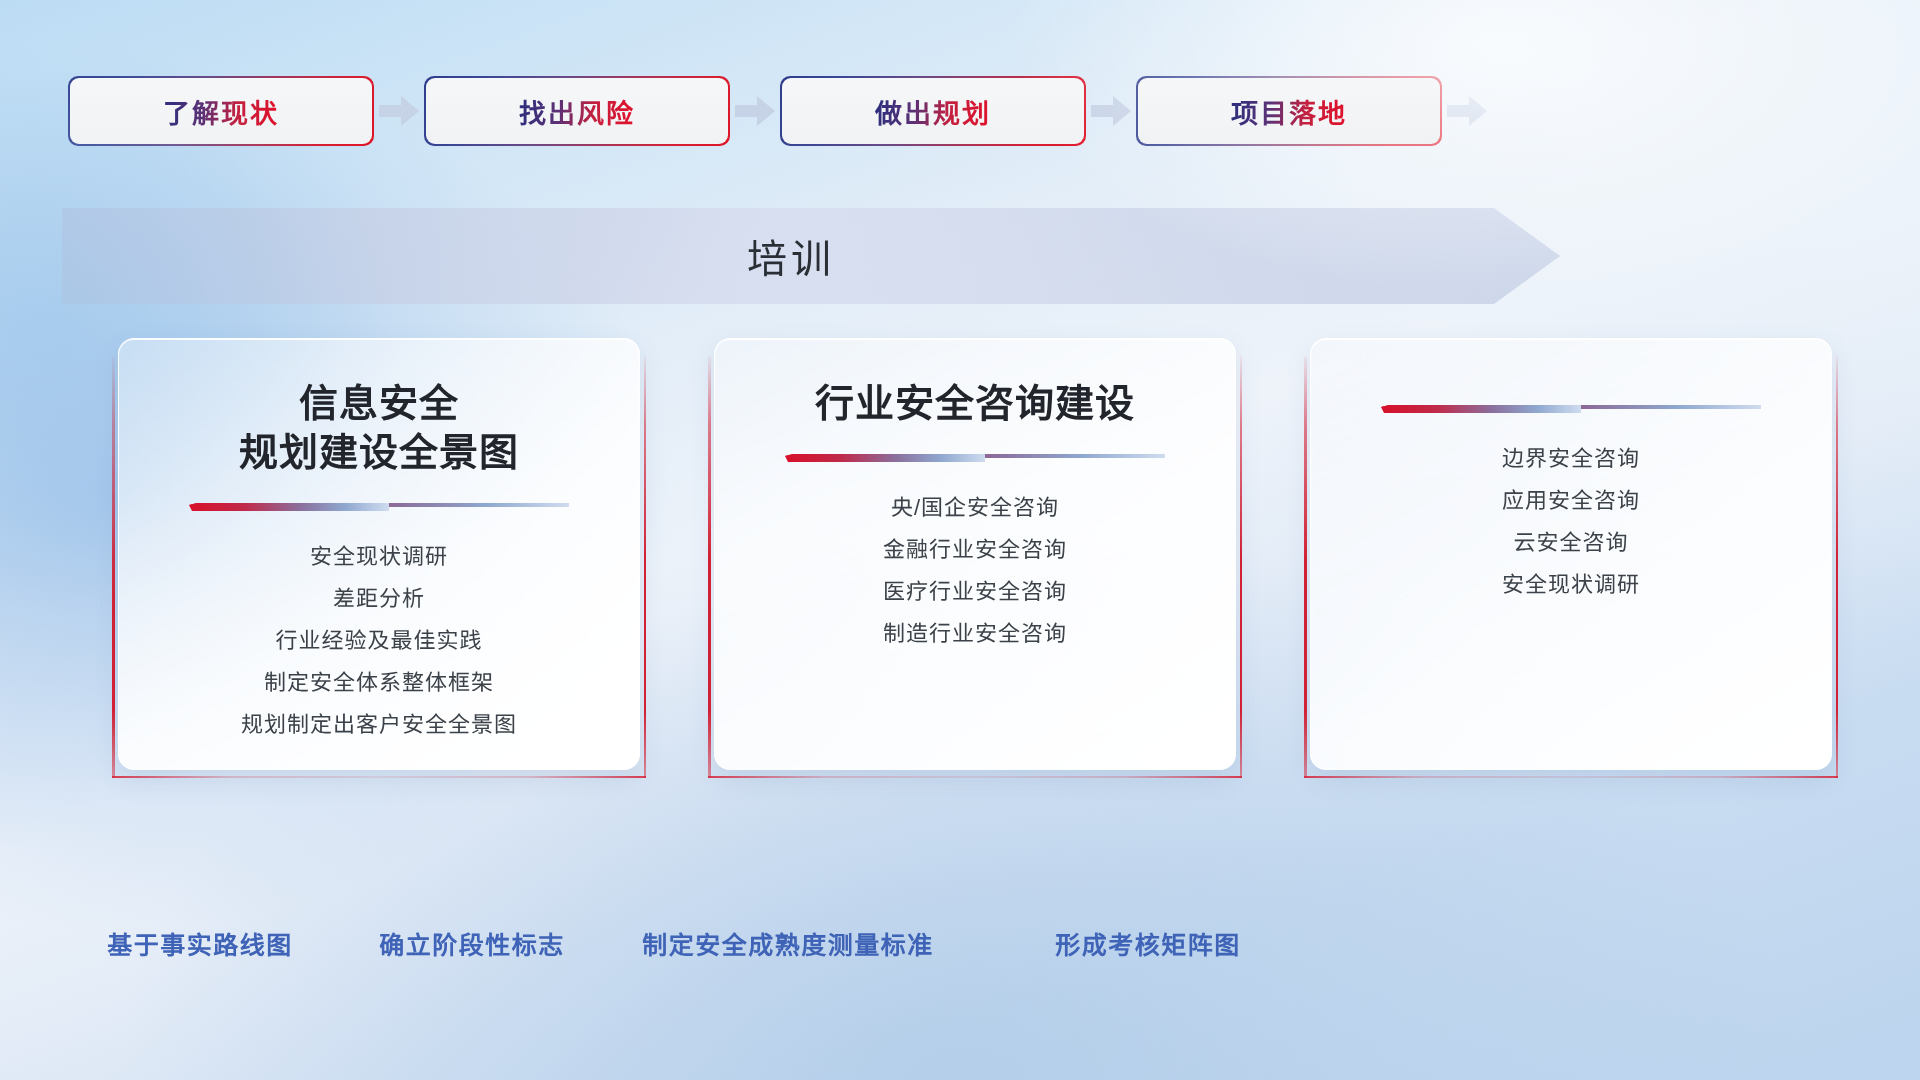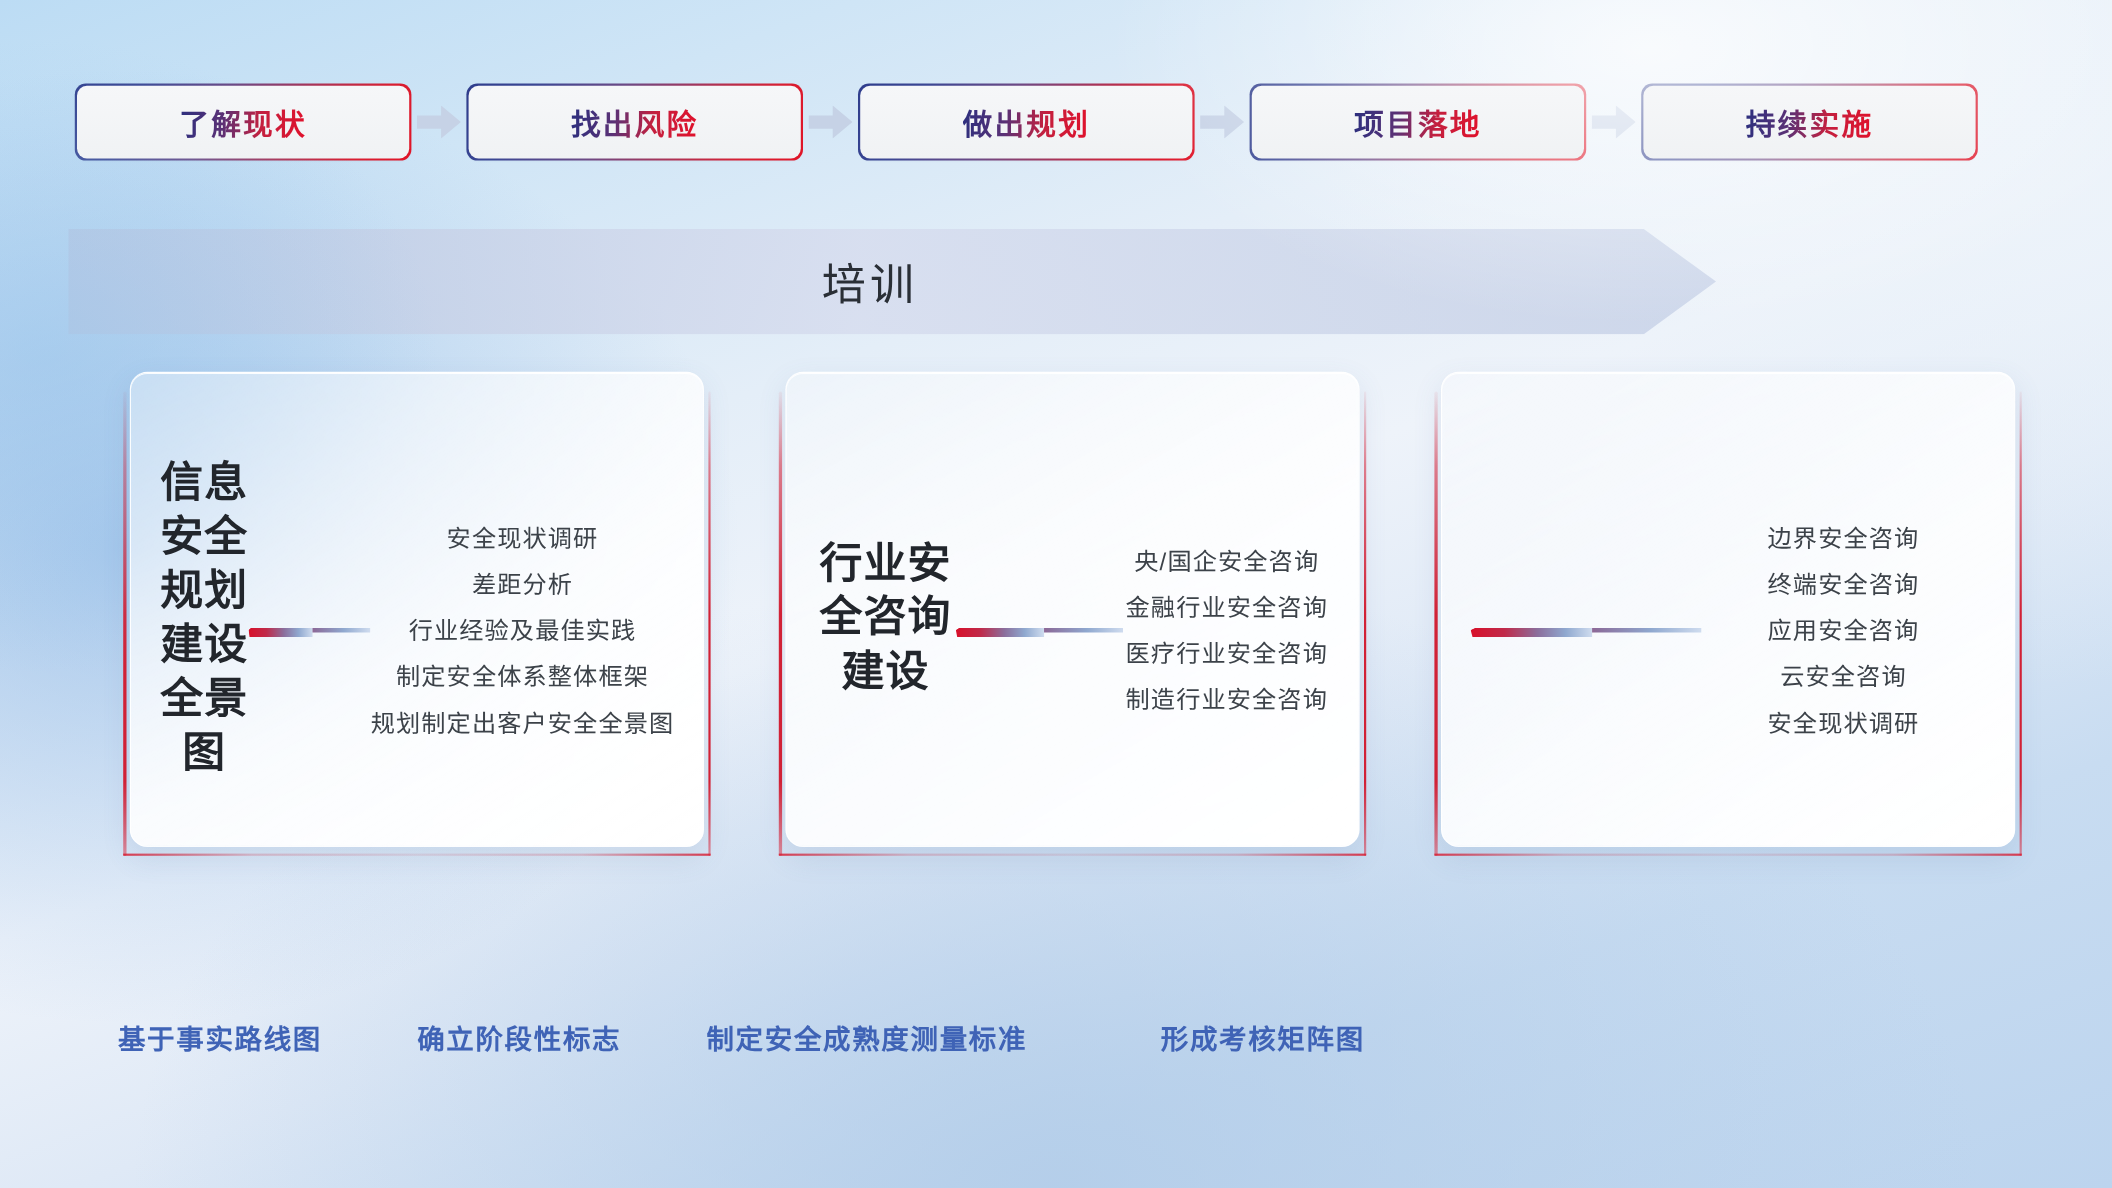--- a/index.html
+++ b/index.html
@@ -202,20 +202,21 @@
         rgba(255,255,255,0.62) 26%,
         rgba(255,255,255,0.88) 56%,
         rgba(255,255,255,0.97) 82%,
         rgba(255,255,255,1) 100%);
     box-shadow:
       0 10px 26px rgba(70,110,160,0.12),
       inset 0 1px 0 rgba(255,255,255,0.9);
     backdrop-filter: blur(2px);
     padding: 40px 26px 24px;
     display: flex;
+    flex-direction: column;
     align-items: center;
     overflow: hidden;
   }
 
   .card-title {
     font-size: 39px;
     font-weight: 700;
     color: #22262c;
     line-height: 1.26;
     text-align: center;
@@ -300,23 +301,20 @@
 
     <div class="step-box">
       <span class="step-label">项目落地</span>
     </div>
     <div class="step-arrow">
       <svg width="40" height="30" viewBox="0 0 40 30" aria-hidden="true">
         <path d="M0 9 H22 V0 L40 15 L22 30 V21 H0 Z" fill="#c6d2e6"></path>
       </svg>
     </div>
 
-    <div class="step-box">
-      <span class="step-label">持续实施</span>
-    </div>
   </div>
 
   <div class="banner">
     <div class="banner-shape"></div>
     <div class="banner-text">培训</div>
   </div>
 
   <div class="cards">
 
     <div class="card-wrap">
@@ -396,21 +394,20 @@
                 <stop offset="78%" stop-color="#8fa8cf"></stop>
                 <stop offset="100%" stop-color="#cfdcef"></stop>
               </linearGradient>
             </defs>
             <path d="M0 2 L8 0 H380 V4 H6 Z" fill="url(#divg3)"></path>
             <path d="M0 2 L8 0 H200 V8 H3 Z" fill="url(#divg3)"></path>
           </svg>
         </div>
         <ul class="card-list">
           <li>边界安全咨询</li>
-          <li>终端安全咨询</li>
           <li>应用安全咨询</li>
           <li>云安全咨询</li>
           <li>安全现状调研</li>
         </ul>
       </div>
     </div>
 
   </div>
 
   <div class="bottom-labels">

